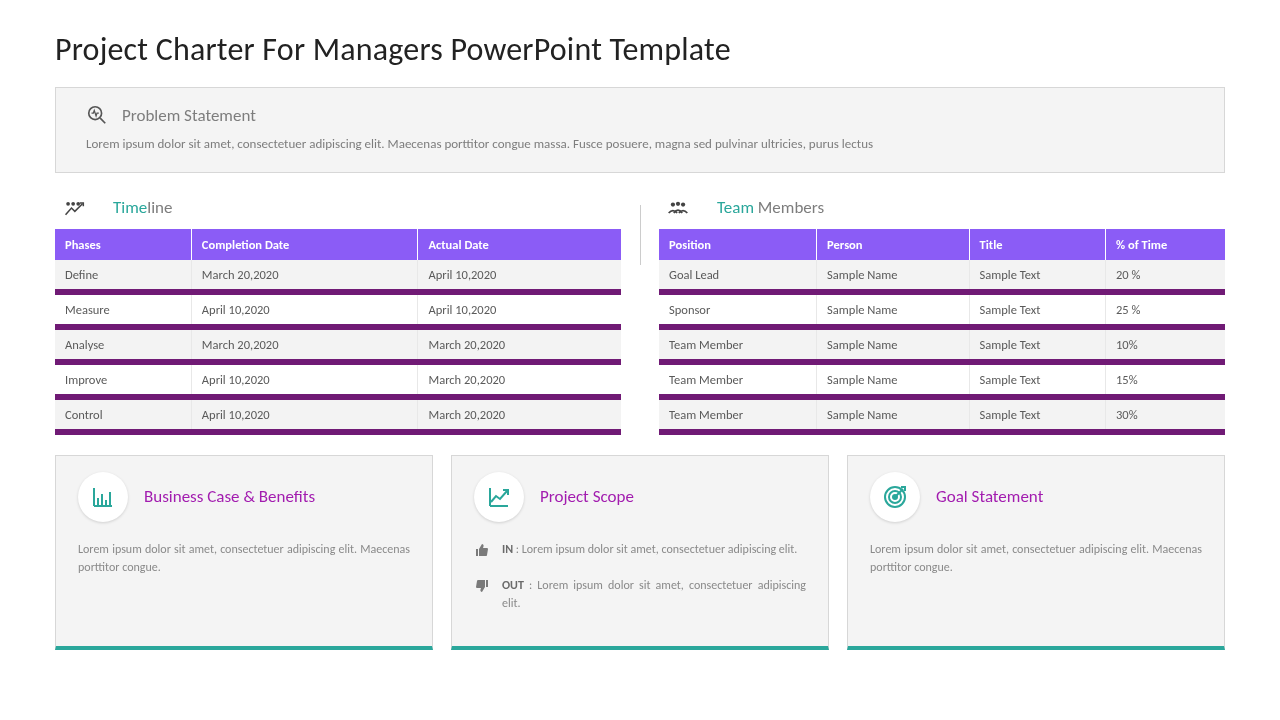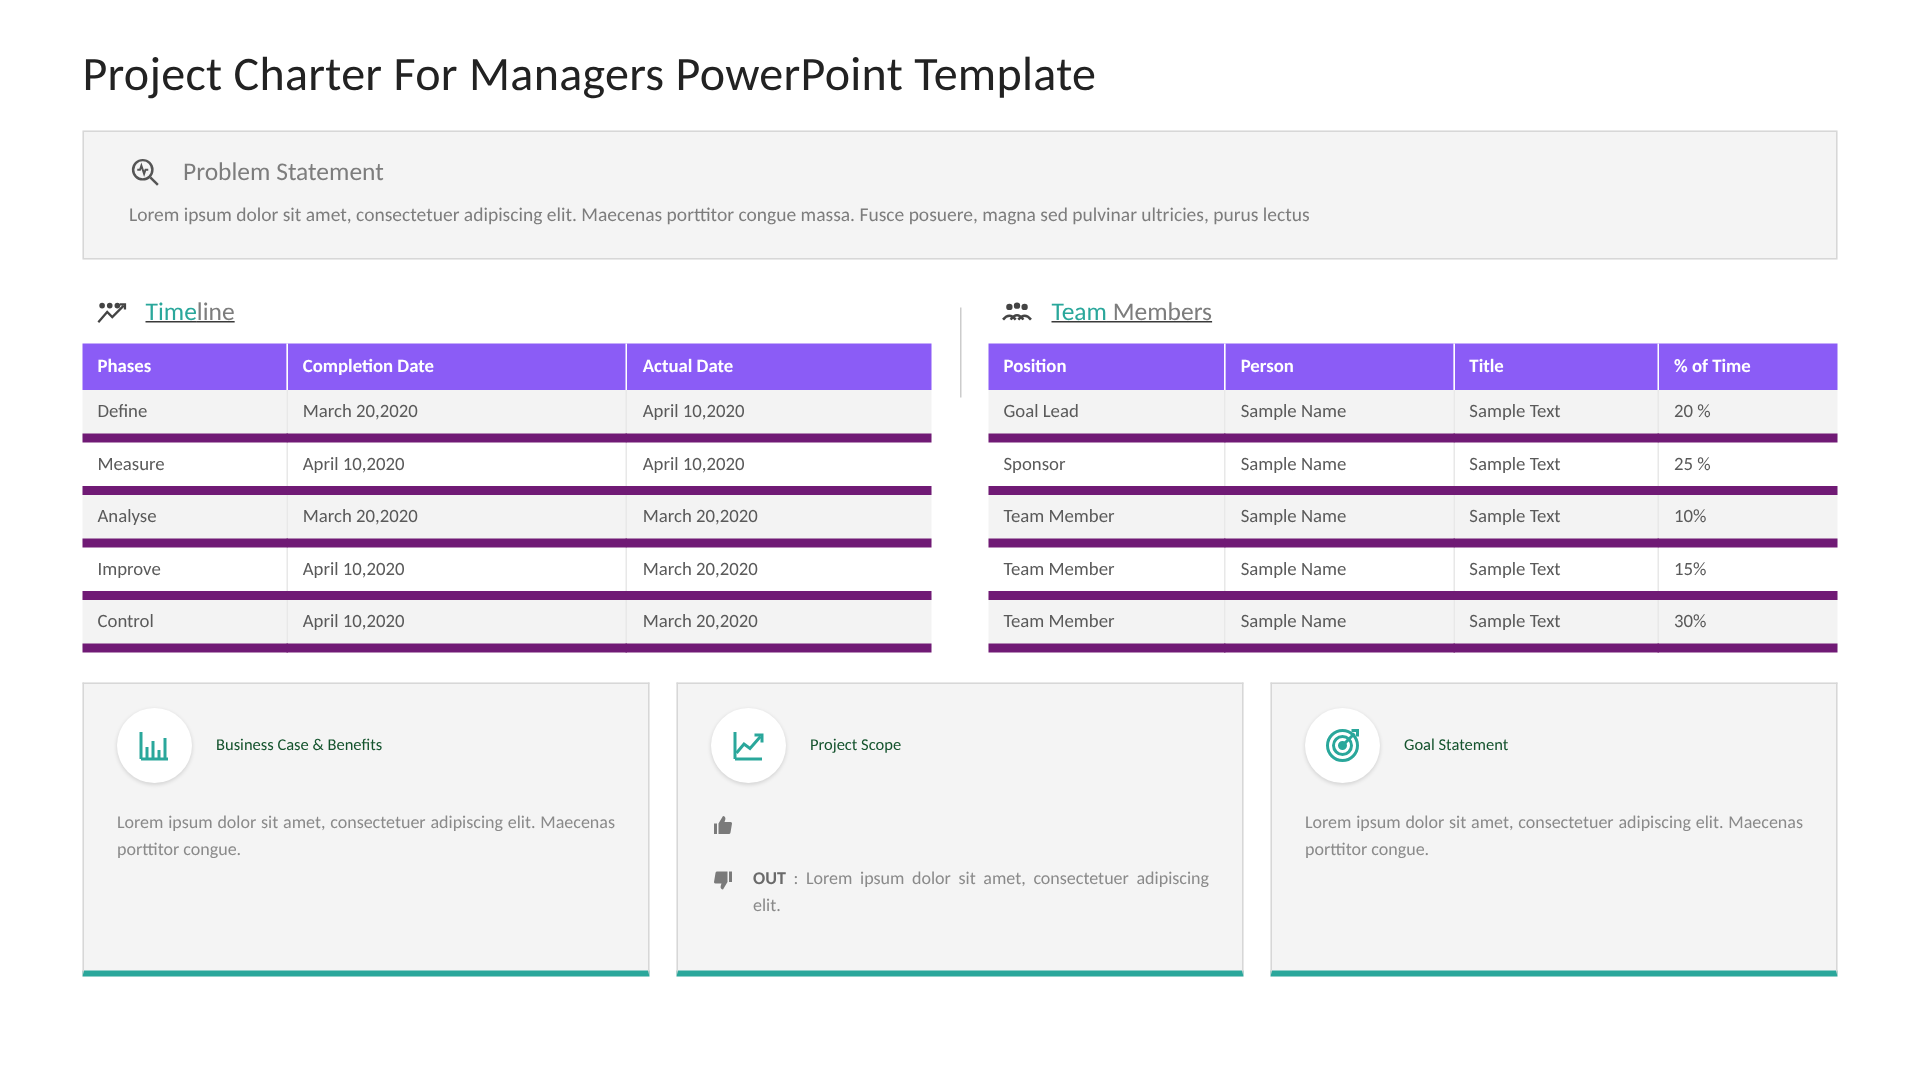--- a/index.html
+++ b/index.html
@@ -19,20 +19,21 @@
     letter-spacing: 0.2px;
   }
   .panel {
     border: 1px solid #d7d7d7;
     background: #f4f4f4;
     padding: 16px 30px 18px 30px;
     position: relative;
   }
   .panel-header {
     display: flex;
+    align-items: center;
     gap: 14px;
     margin-bottom: 8px;
   }
   .panel-header .label {
     font-size: 17px;
     color: #7d7d7d;
     font-weight: 400;
   }
   .panel-text {
     font-size: 13px;
@@ -61,24 +62,23 @@
     left: 50%;
     top: 8px;
     height: 60px;
     width: 1px;
     background: #ccc;
   }
   .col { flex: 1; }
   .section-head {
     display: flex;
     align-items: center;
-    gap: 12px;
+    gap: 28px;
     margin-bottom: 10px;
     padding-left: 8px;
-    text-decoration: underline;
   }
   .section-title {
     font-size: 17px;
   }
   .teal { color: #2aa79b; }
   .gray { color: #7d7d7d; }
 
   table {
     width: 100%;
     border-collapse: collapse;
@@ -128,22 +128,22 @@
     height: 50px;
     border-radius: 50%;
     background: #fff;
     box-shadow: 0 1px 3px rgba(0,0,0,0.15);
     display: flex;
     align-items: center;
     justify-content: center;
     color: #2aa79b;
   }
   .card-title {
-    font-size: 11px;
-    color: #14532d;
+    font-size: 17px;
+    color: #a21caf;
   }
   .card-text {
     font-size: 12px;
     color: #8a8a8a;
     text-align: justify;
     line-height: 1.5;
   }
   .scope-row {
     display: flex;
     gap: 10px;
@@ -314,20 +314,21 @@
         </svg>
       </div>
       <span class="card-title">Project Scope</span>
     </div>
     <div class="scope-row">
       <span class="thumb">
         <svg width="16" height="16" viewBox="0 0 16 16" fill="#7a7a7a">
             <path d="M2 7h2v7H2zM5 14V7l3-5c1 0 2 1 1.5 2.5L9 6h4c1 0 1 1 1 1l-1 6c0 1-1 1-1 1H5z"></path>
           </svg>
       </span>
+      <p class="card-text"><span class="bold">IN</span><span> :  Lorem ipsum dolor sit amet, consectetuer adipiscing elit.</span></p>
     </div>
     <div class="scope-row">
       <span class="thumb">
         <svg width="16" height="16" viewBox="0 0 16 16" fill="#7a7a7a">
             <path d="M14 9h-2V2h2zM11 2v7l-3 5c-1 0-2-1-1.5-2.5L7 10H3c-1 0-1-1-1-1l1-6c0-1 1-1 1-1h7z"></path>
           </svg>
       </span>
       <p class="card-text"><span class="bold">OUT</span><span> :  Lorem ipsum dolor sit amet, consectetuer adipiscing elit.</span></p>
     </div>
   </div>

